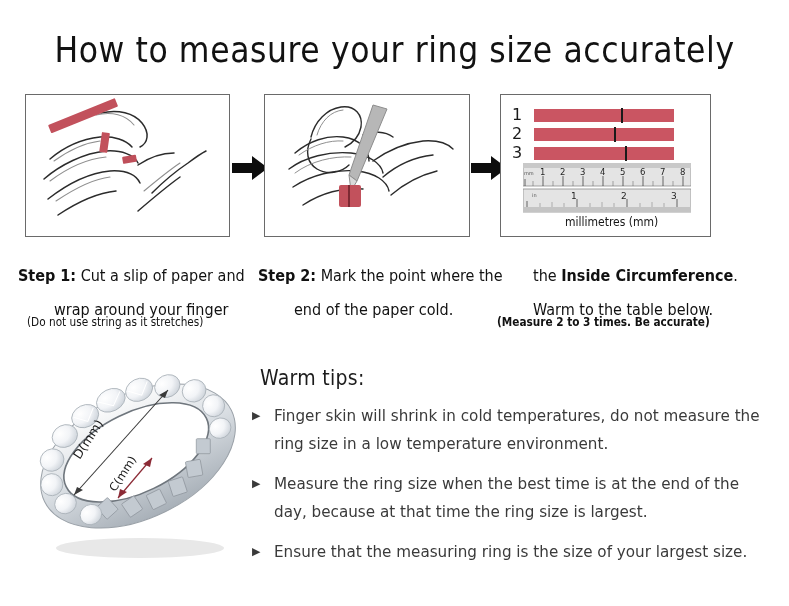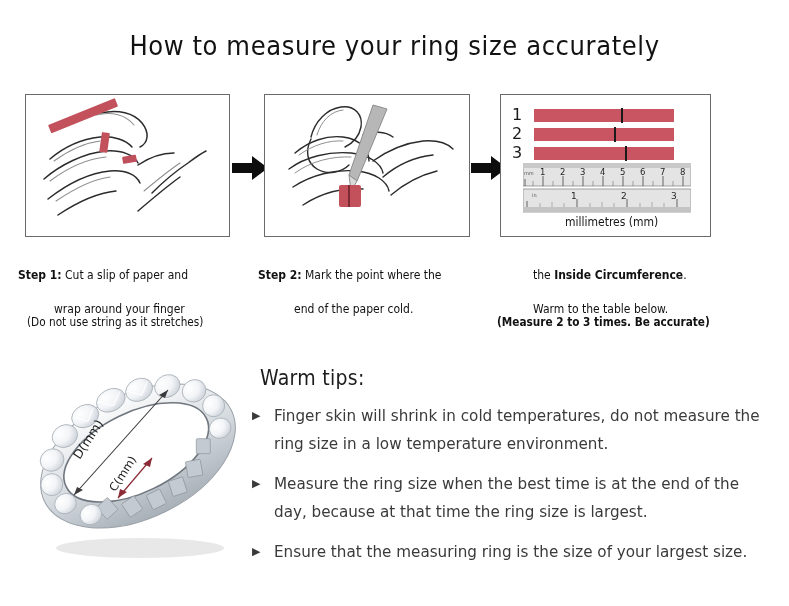--- a/index.html
+++ b/index.html
@@ -17,21 +17,21 @@
   }
 
   
   .title {
     position: absolute;
     left: 0;
     top: 30px;
     width: 789px;
     text-align: center;
     font-family: "DejaVu Sans Condensed", "Liberation Sans Narrow", "Liberation Sans", sans-serif;
-    font-size: 27px;
+    font-size: 35px;
     letter-spacing: 0.6px;
     color: #121212;
     white-space: nowrap;
   }
 
   
   .panel {
     position: absolute;
     top: 94px;
     height: 143px;
@@ -50,21 +50,21 @@
     width: 36px;
     height: 26px;
   }
   #arrow1 { left: 232px; }
   #arrow2 { left: 471px; }
 
   
   .caption {
     position: absolute;
     font-family: "DejaVu Sans Condensed", "Liberation Sans", sans-serif;
-    font-size: 12px;
+    font-size: 16px;
     line-height: 17px;
     color: #111111;
     white-space: pre-line;
   }
   .caption b { font-weight: bold; }
   .cap-line { display: block; white-space: nowrap; }
   .cap-indent { padding-left: 36px; }
 
   #cap1 { left: 18px;  top: 250px; width: 240px; }
   #cap2 { left: 258px; top: 250px; width: 240px; }

